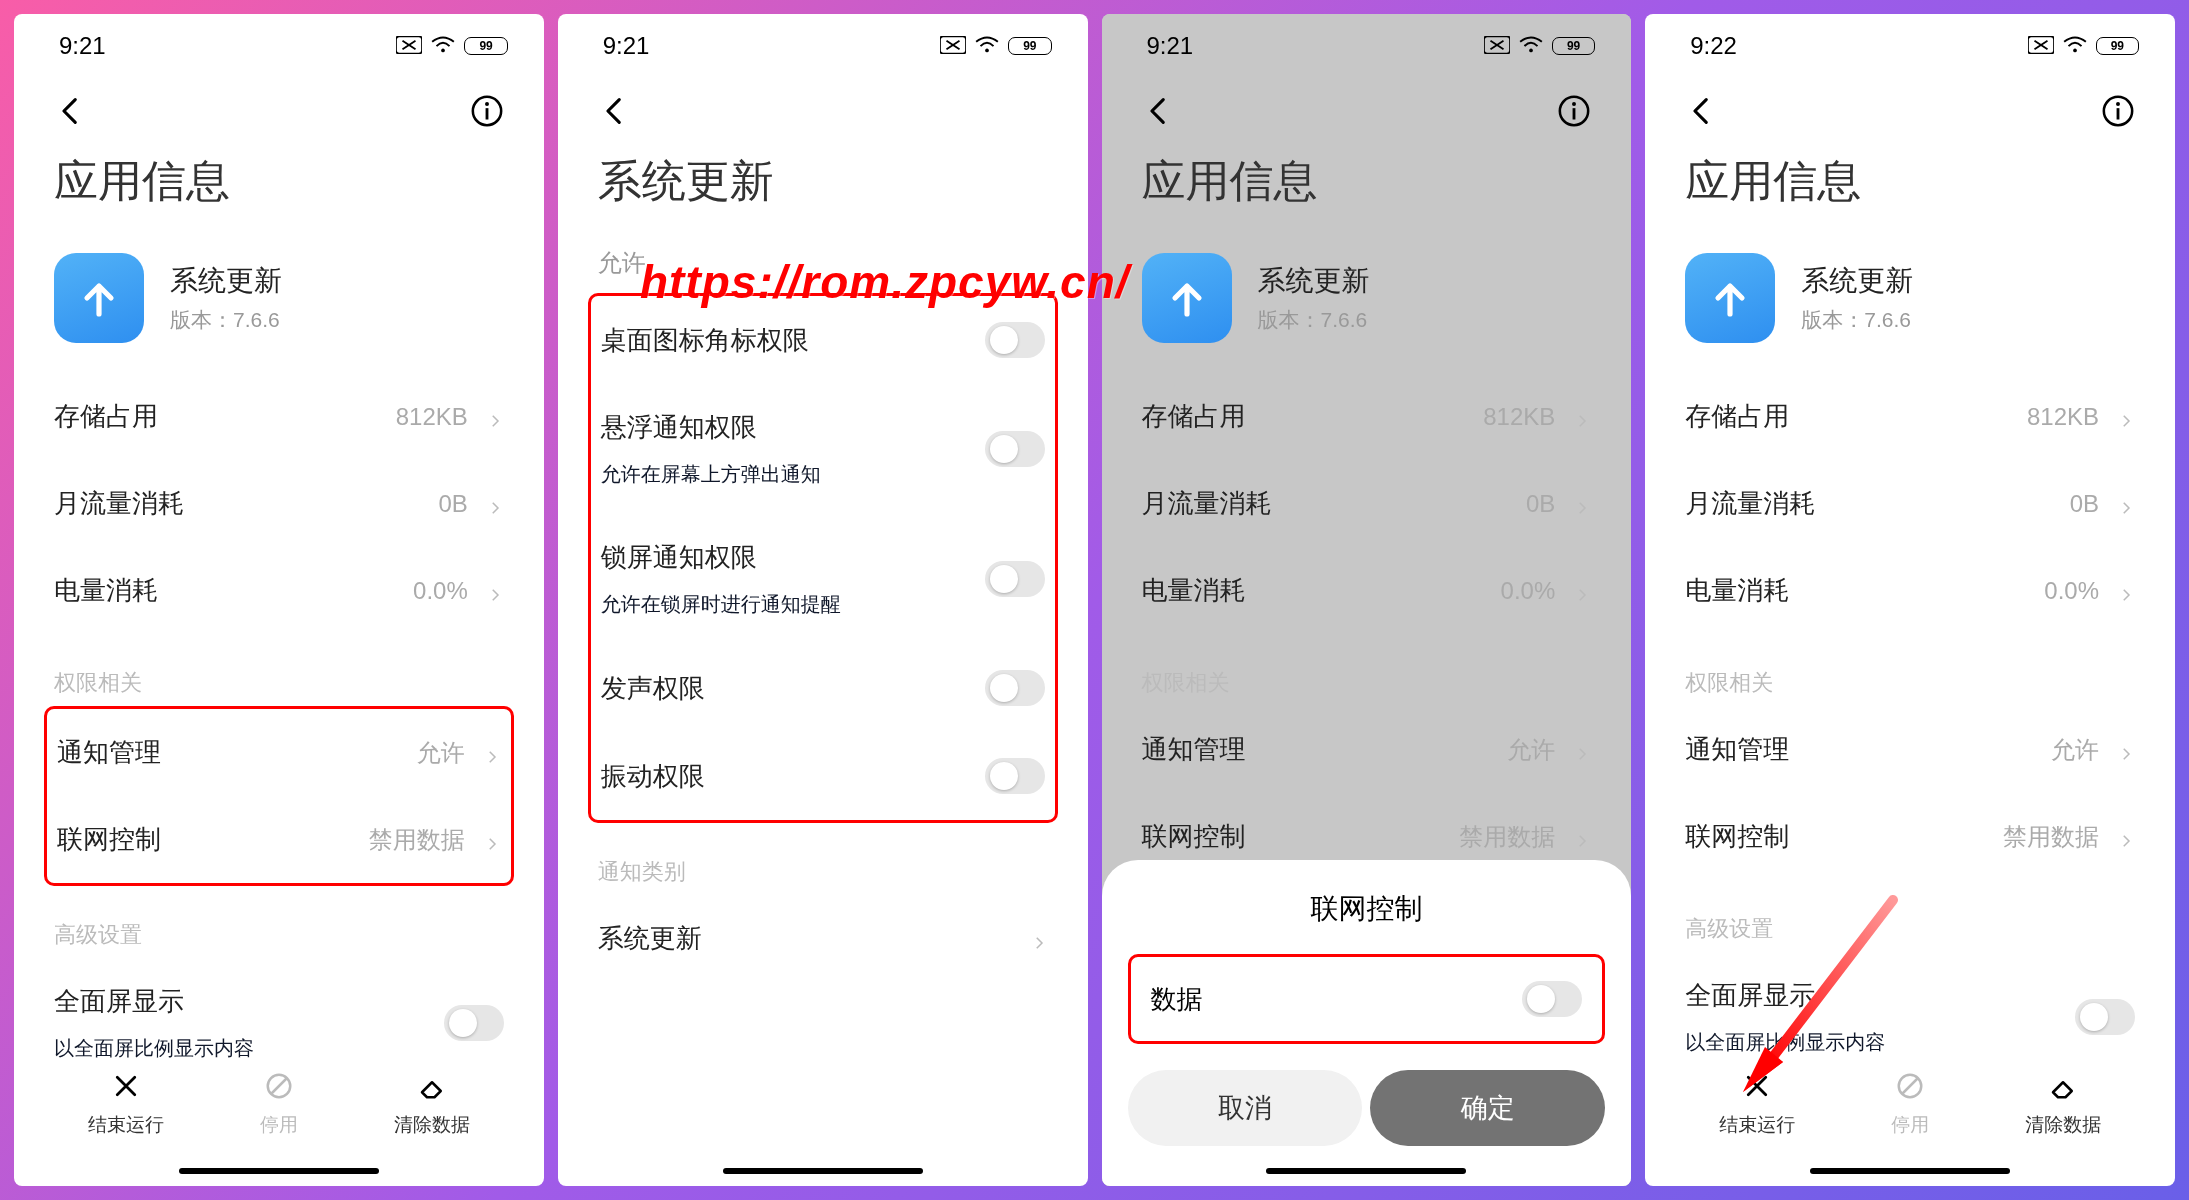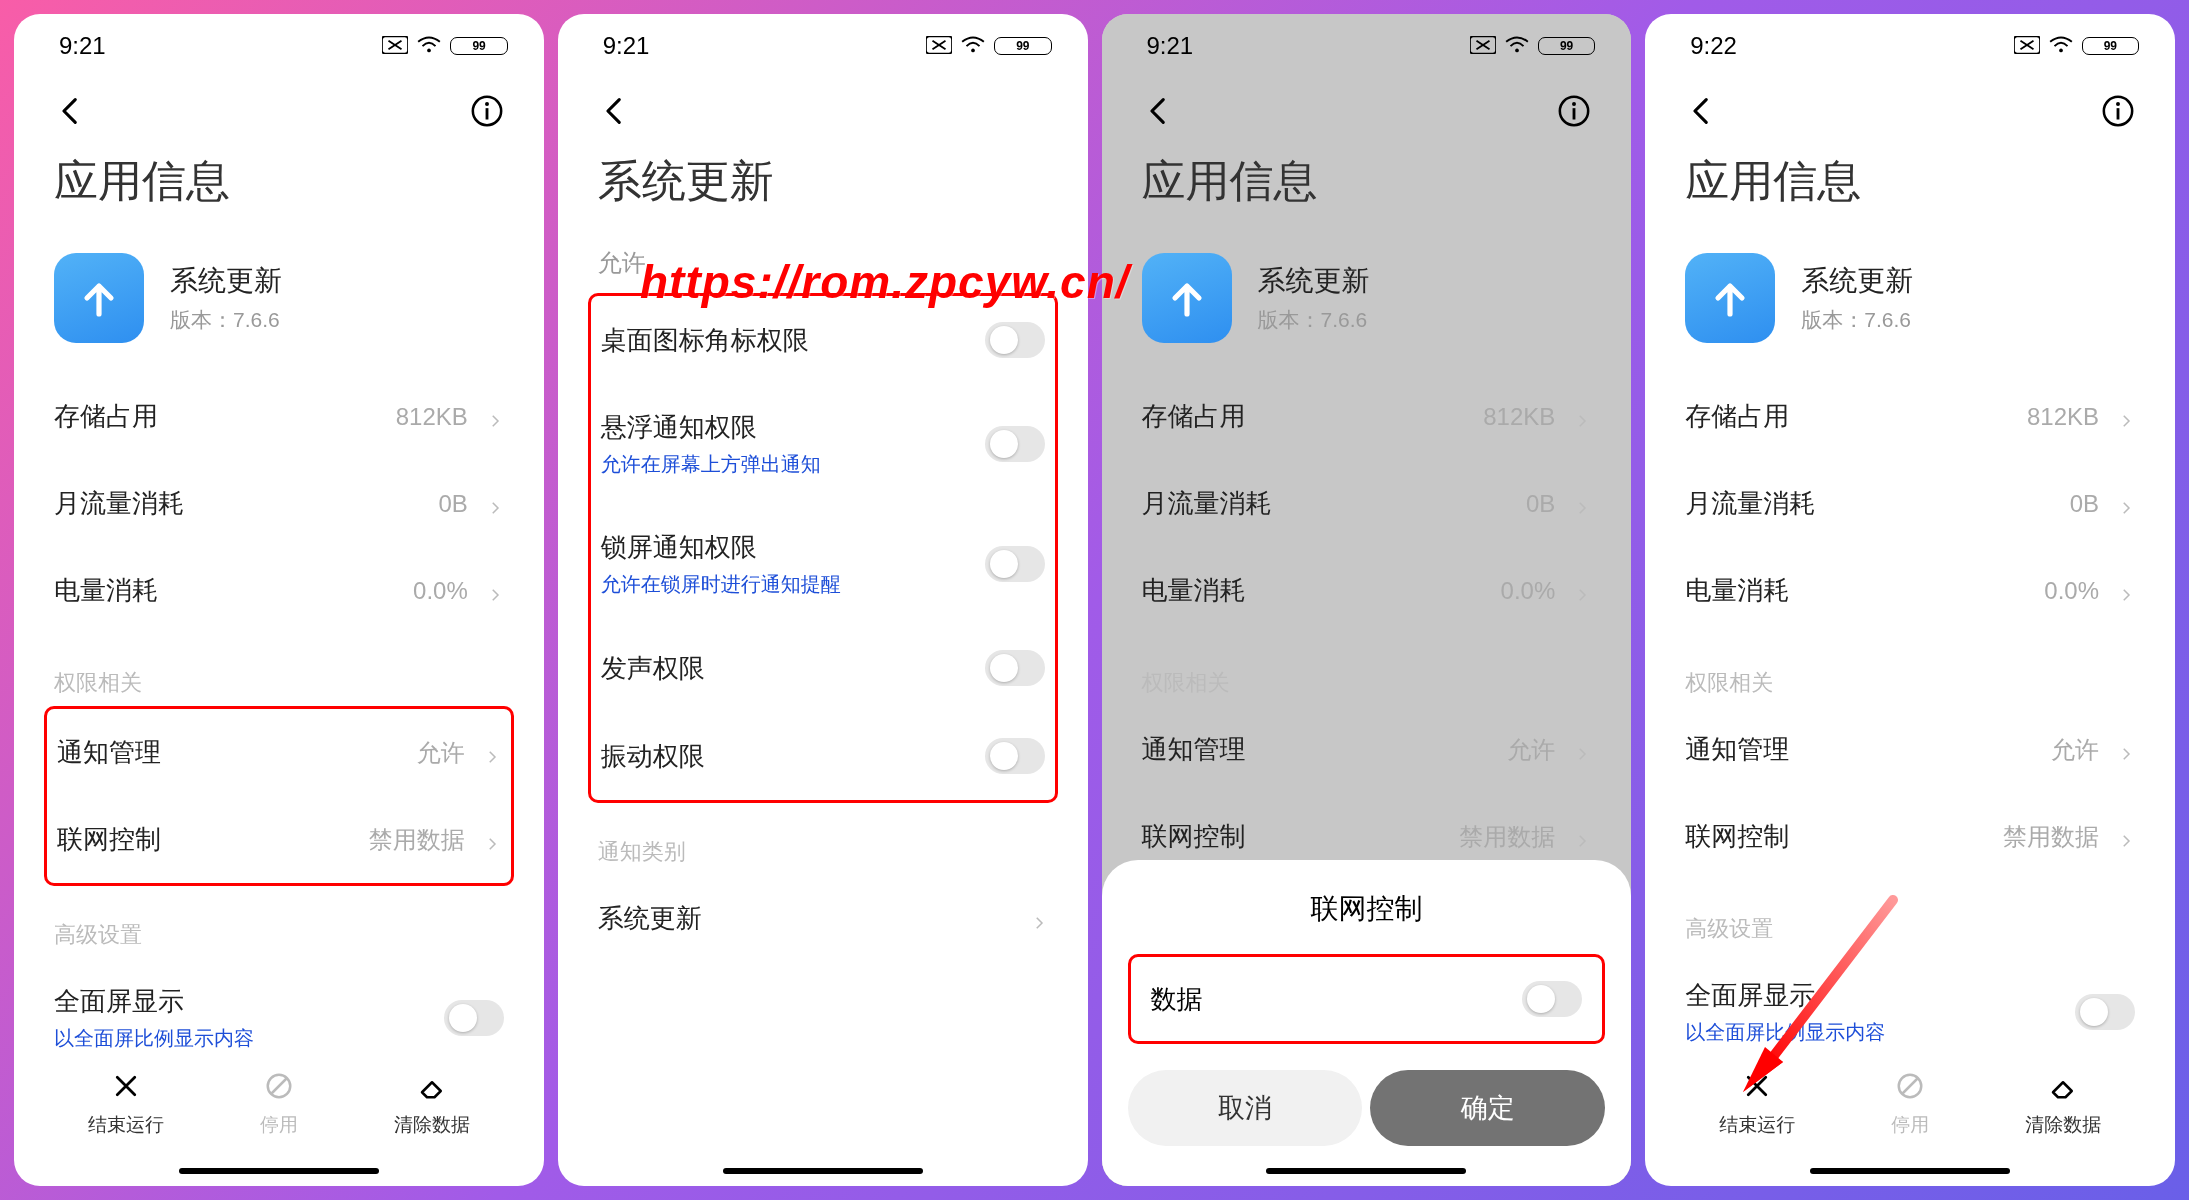--- a/index.html
+++ b/index.html
@@ -21,37 +21,37 @@
     font-weight: bold;
     font-style: italic;
     color: #ff0000;
     z-index: 20;
     letter-spacing: 1px;
     text-shadow: 1px 1px 0 rgba(255,255,255,0.35);
   }
   .phone {
     flex: 1;
     background: #fff;
-    border-radius: 26px;
+    border-radius: 8px;
     overflow: hidden;
     position: relative;
     display: flex;
     flex-direction: column;
   }
   .statusbar {
     display: flex; align-items: center; justify-content: space-between;
     padding: 18px 36px 6px 45px;
     font-size: 24px;
     font-weight: 500;
     color: #000;
   }
   .status-icons { display: flex; gap: 8px; align-items: center; }
   .status-icons svg { width: 26px; height: 18px; }
   .battery-badge {
-    border: 1.5px solid #000; border-radius: 7px; padding: 1px 21px;
+    border: 1.5px solid #000; border-radius: 7px; padding: 1px 14px;
     font-size: 12px; font-weight: 600;
   }
   .topbar {
     display: flex; align-items: center; justify-content: space-between;
     padding: 28px 40px 10px 40px;
   }
   .back-arrow svg { width: 34px; height: 34px; }
   .info-icon svg { width: 34px; height: 34px; }
   .page-title {
     font-size: 44px; color: #333; padding: 10px 40px 30px 40px; font-weight: 400;
@@ -66,21 +66,21 @@
   }
   .app-icon svg { width: 48px; height: 48px; }
   .app-meta .app-name { font-size: 28px; color: #222; font-weight: 500; }
   .app-meta .app-ver { font-size: 21px; color: #999; margin-top: 6px; }
   .list { padding: 0 30px; }
   .row {
     display: flex; align-items: center; justify-content: space-between;
     padding: 26px 10px;
   }
   .row .label { font-size: 26px; color: #222; }
-  .row .sub { font-size: 20px; color: #1d4ed8; margin-top: 6px; }
+  .row .sub { font-size: 20px; color: #0f172a; margin-top: 16px; }
   .row .val { font-size: 24px; color: #aaa; display: flex; align-items: center; gap: 18px; }
   .chev { width: 18px; height: 18px; }
   .chev svg { width: 100%; height: 100%; }
   .section-title { font-size: 22px; color: #bbb; padding: 34px 10px 8px 10px; }
   .toggle {
     width: 60px; height: 36px; background: #e6e6e6; border-radius: 20px; position: relative;
   }
   .toggle .knob {
     width: 28px; height: 28px; background: #fff; border-radius: 50%;
     position: absolute; top: 4px; left: 5px;

